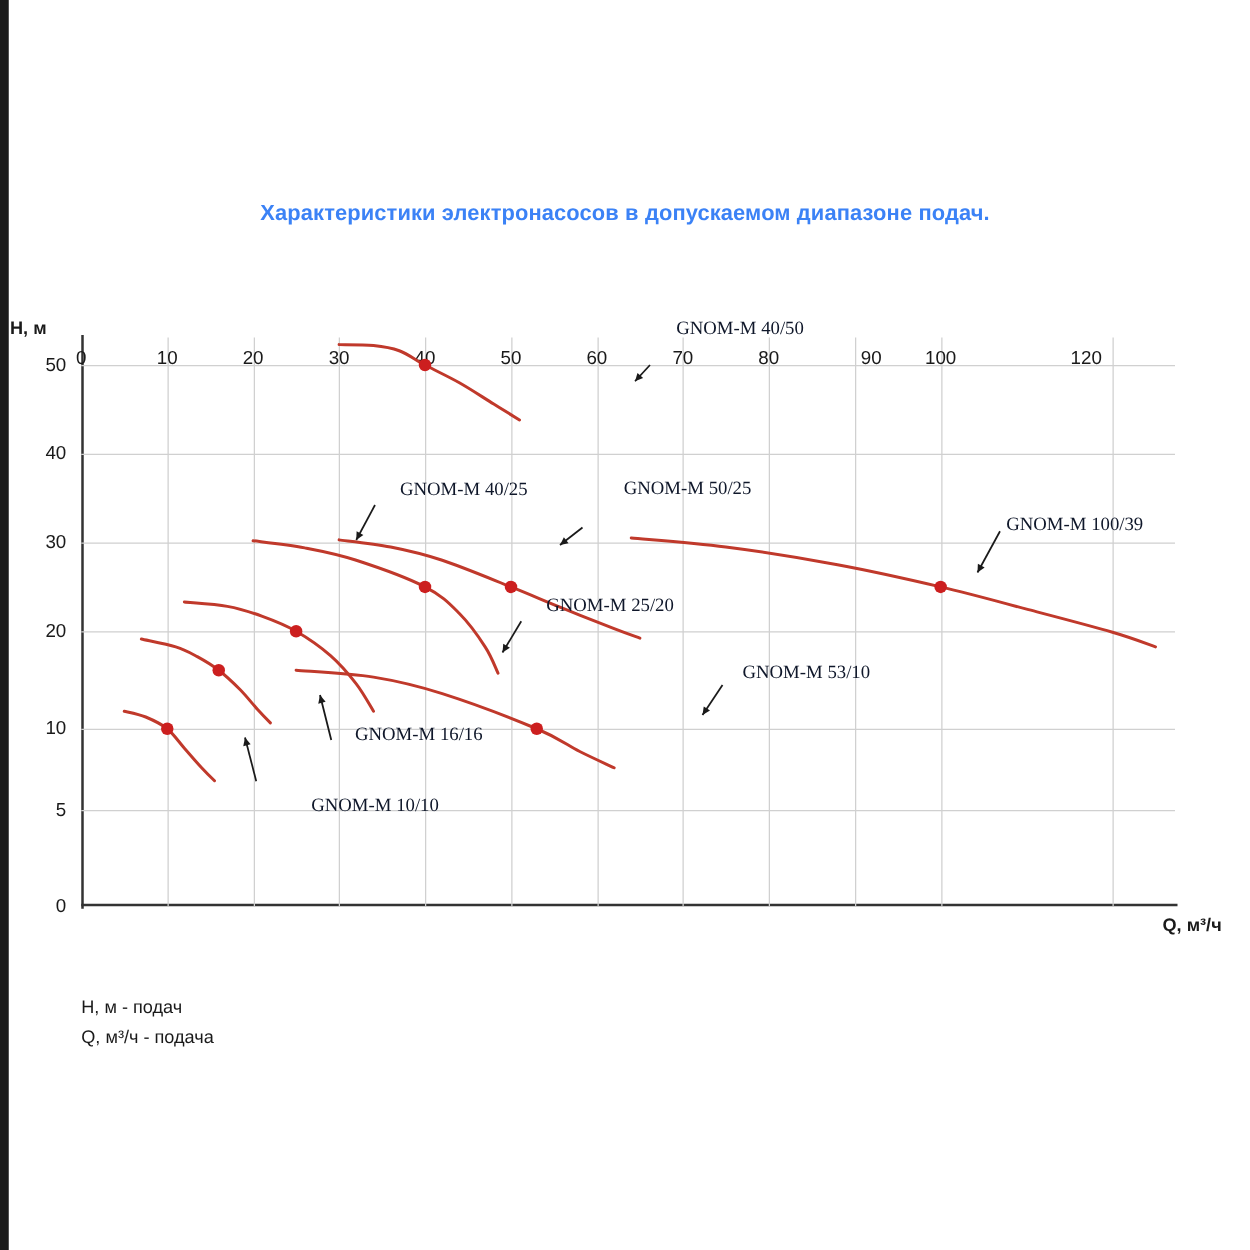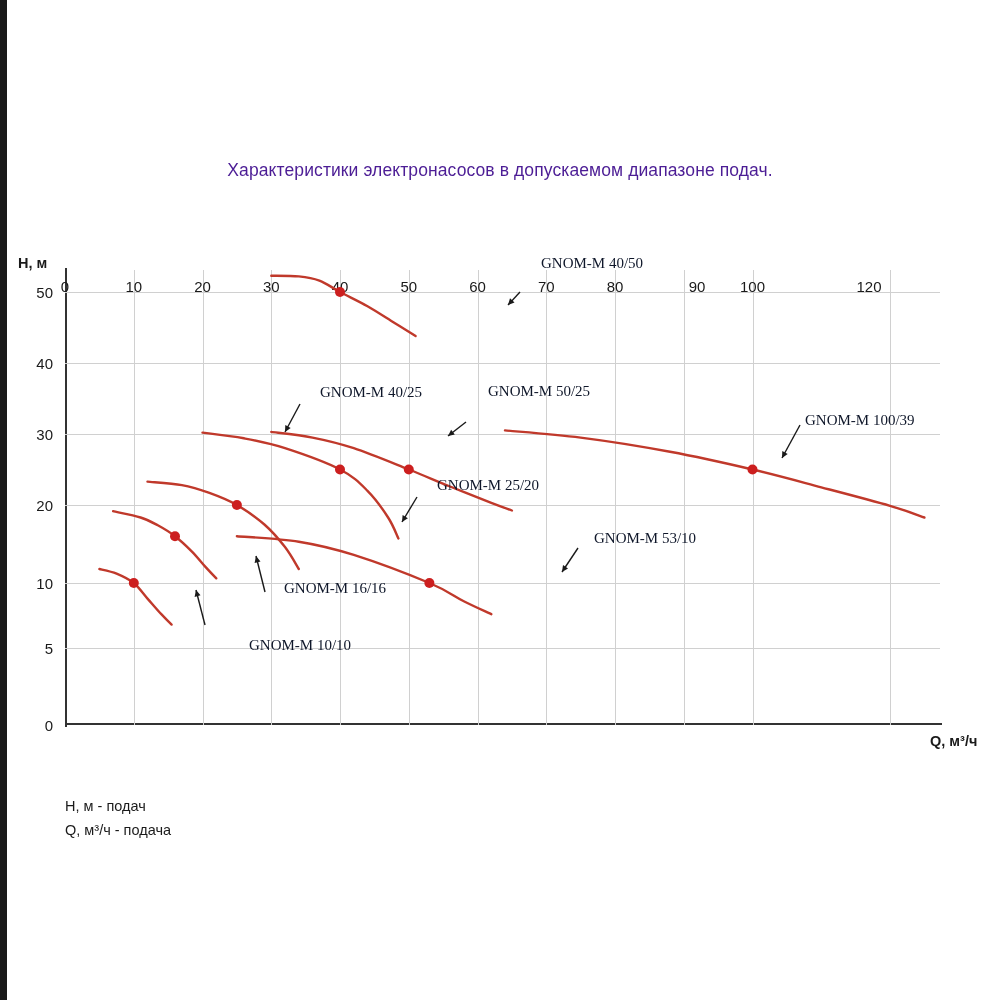--- a/index.html
+++ b/index.html
@@ -24,22 +24,22 @@
     height: 1000px;
     background: #1a1a1a;
   }
   .chart-title {
     position: absolute;
     left: 0;
     top: 160px;
     width: 1000px;
     text-align: center;
     font-size: 17.5px;
-    font-weight: normal;
-    color: #4c1d95;
+    font-weight: bold;
+    color: #3b82f6;
     letter-spacing: .1px;
   }
   
   .plot {
     position: absolute;
     left: 65px;
     top: 270px;
     width: 875px;
     height: 455px;
   }
@@ -89,21 +89,20 @@
     color: #1a1a1a;
     transform: translateX(-50%);
   }
   .axis-name-y {
     position: absolute;
     left: 8px;
     top: 255px;
     font-size: 14.5px;
     color: #1a1a1a;
     font-weight: bold;
-    margin-left: 10px;
   }
   .axis-name-x {
     position: absolute;
     left: 930px;
     top: 733px;
     font-size: 14.5px;
     color: #1a1a1a;
     font-weight: bold;
   }
   .footnote {
@@ -214,21 +213,21 @@
       <line x1="578" y1="548" x2="562" y2="572" stroke="#1a1a1a" stroke-width="1.4"></line>
       <polygon points="562,572 563.0,565.1 568.0,568.4" fill="#1a1a1a"></polygon>
       <line x1="265" y1="592" x2="256" y2="556" stroke="#1a1a1a" stroke-width="1.4"></line>
       <polygon points="256,556 260.5,561.4 254.6,562.9" fill="#1a1a1a"></polygon>
       <line x1="205" y1="625" x2="196" y2="590" stroke="#1a1a1a" stroke-width="1.4"></line>
       <polygon points="196,590 200.5,595.3 194.6,596.9" fill="#1a1a1a"></polygon>
     </svg>
 
   <div id="labels-layer">
       <div class="curve-label" style="left: 541px; top: 255px;">GNOM-M 40/50</div>
-      <div class="curve-label" style="left: 488px; top: 383px;">GNOM-M 50/25</div>
+      <div class="curve-label" style="left: 499px; top: 383px;">GNOM-M 50/25</div>
       <div class="curve-label" style="left: 320px; top: 384px;">GNOM-M 40/25</div>
       <div class="curve-label" style="left: 805px; top: 412px;">GNOM-M 100/39</div>
       <div class="curve-label" style="left: 437px; top: 477px;">GNOM-M 25/20</div>
       <div class="curve-label" style="left: 594px; top: 530px;">GNOM-M 53/10</div>
       <div class="curve-label" style="left: 284px; top: 580px;">GNOM-M 16/16</div>
       <div class="curve-label" style="left: 222px; top: 637px; margin-left: 27px;">GNOM-M 10/10</div>
     </div>
 
   <div class="footnote f1">H, м - подач</div>
   <div class="footnote f2">Q, м³/ч - подача</div>

